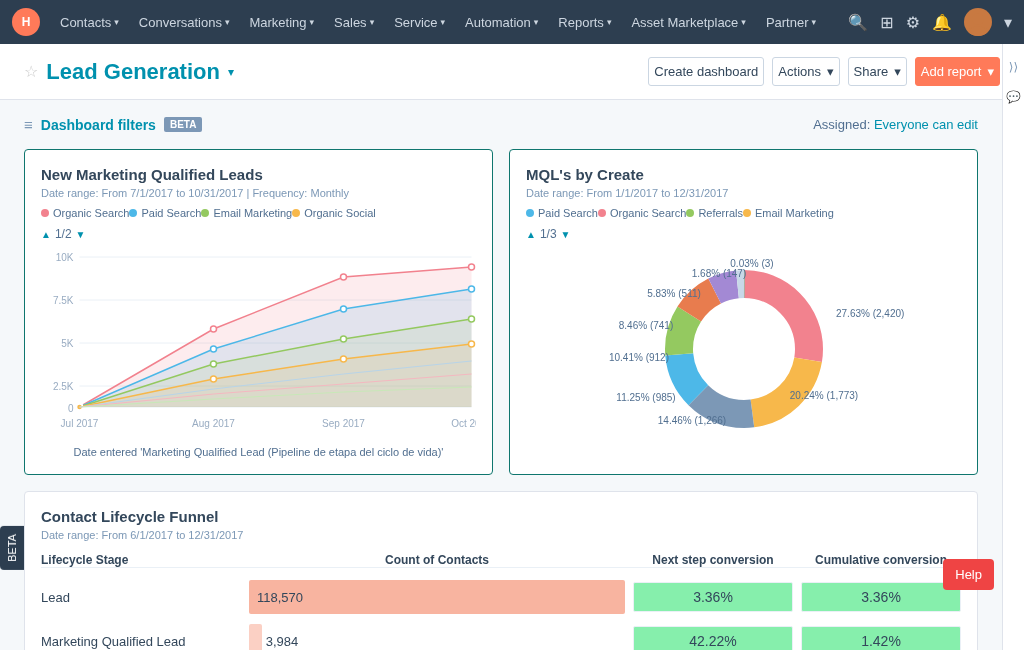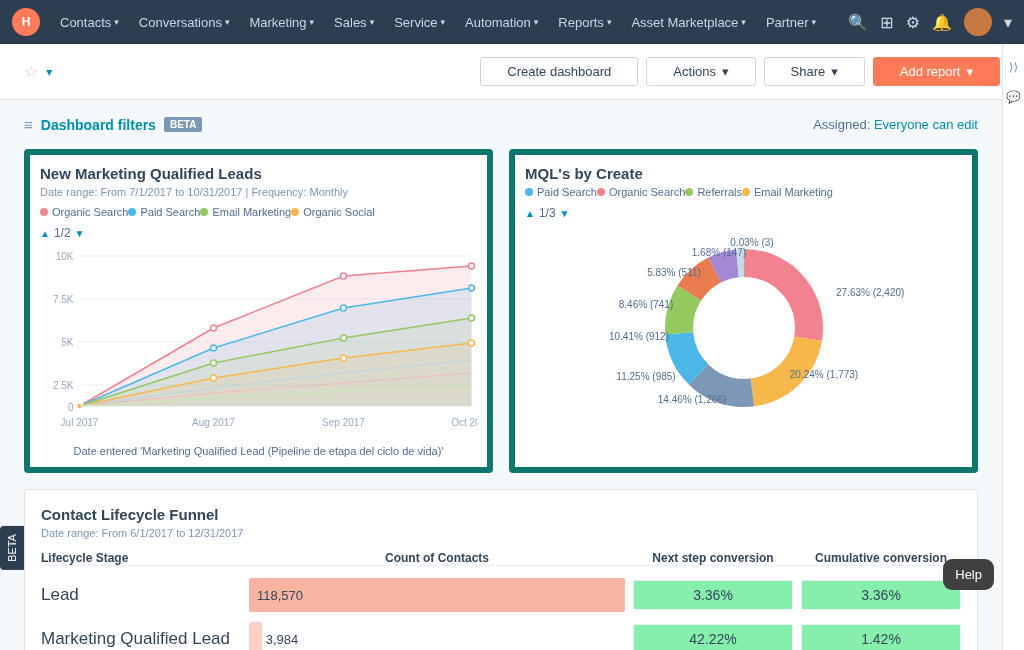--- a/index.html
+++ b/index.html
@@ -14,55 +14,55 @@
     .nav-icon { color: #cdd6e0; cursor: pointer; font-size: 16px; }
     .nav-avatar { width: 28px; height: 28px; border-radius: 50%; background: #c87941; display: flex; align-items: center; justify-content: center; overflow: hidden; }
 
     
     .header-bar { background: white; border-bottom: 1px solid #dfe3eb; padding: 0 24px; height: 56px; display: flex; align-items: center; justify-content: space-between; }
     .header-left { display: flex; align-items: center; gap: 8px; }
     .star-icon { color: #ccc; font-size: 16px; cursor: pointer; }
     .page-title { color: #0091ae; font-size: 22px; font-weight: 600; }
     .dropdown-icon { color: #0091ae; font-size: 12px; cursor: pointer; }
     .header-right { display: flex; align-items: center; gap: 8px; }
-    .btn { padding: 6px 26px; border-radius: 3px; font-size: 13px; cursor: pointer; border: 1px solid; font-weight: 500; }
+    .btn { padding: 6px 5px; border-radius: 3px; font-size: 13px; cursor: pointer; border: 1px solid; font-weight: 500; }
     .btn-outline { background: white; border-color: #cbd6e2; color: #33475b; }
     .btn-primary { background: #ff7a59; border-color: #ff7a59; color: white; }
     .btn-with-chevron { display: flex; align-items: center; gap: 6px; }
 
     
     .sidebar-arrow { position: fixed; right: 0; top: 44px; height: calc(100% - 44px); width: 22px; background: white; border-left: 1px solid #dfe3eb; display: flex; flex-direction: column; align-items: center; padding-top: 16px; gap: 16px; z-index: 100; }
     .sidebar-btn { color: #7c98b6; cursor: pointer; font-size: 12px; }
 
     
     .filters-bar { display: flex; align-items: center; justify-content: space-between; margin-bottom: 16px; }
     .filters-left { display: flex; align-items: center; gap: 8px; }
     .filters-label { color: #0091ae; font-weight: 600; font-size: 14px; cursor: pointer; }
     .beta-badge { background: #7c98b6; color: white; font-size: 10px; padding: 2px 6px; border-radius: 2px; font-weight: 600; }
     .assigned-text { color: #516f90; font-size: 13px; }
     .assigned-link { color: #0091ae; font-weight: 500; cursor: pointer; }
 
     
     .charts-grid { display: grid; grid-template-columns: 1fr 1fr; gap: 16px; margin-bottom: 16px; }
-    .chart-card { background: white; border: 6px solid #0f766e; border-radius: 4px; padding: 10px; }
+    .chart-card { background: white; border: 1px solid #0f766e; border-radius: 4px; padding: 16px; }
     .chart-title { font-size: 15px; font-weight: 600; color: #33475b; margin-bottom: 4px; }
     .chart-subtitle { font-size: 11px; color: #7c98b6; margin-bottom: 8px; }
     .chart-legend { display: flex; flex-wrap: wrap; gap: 6px 0; margin-bottom: 8px; }
     .legend-item { display: flex; align-items: center; gap: 4px; font-size: 11px; color: #516f90; }
     .legend-dot { width: 8px; height: 8px; border-radius: 50%; flex-shrink: 0; }
     .pagination { display: flex; align-items: center; gap: 4px; font-size: 12px; color: #516f90; margin-bottom: 8px; }
     .chart-bottom-label { text-align: center; font-size: 11px; color: #516f90; margin-top: 4px; font-weight: 500; }
 
     
     .funnel-card { background: white; border: 1px solid #dfe3eb; border-radius: 4px; padding: 16px; }
     .funnel-header { display: grid; grid-template-columns: 200px 1fr 160px 160px; gap: 8px; align-items: end; border-bottom: 1px solid #eaf0f6; margin-bottom: 12px; }
     .funnel-col-header { font-size: 12px; font-weight: 600; color: #33475b; text-align: center; }
     .funnel-col-header:first-child { text-align: left; }
     .funnel-row { display: grid; grid-template-columns: 200px 1fr 160px 160px; gap: 8px; align-items: center; margin-bottom: 10px; }
-    .funnel-stage-label { font-size: 17px; color: #33475b; }
+    .funnel-stage-label { font-size: 13px; color: #33475b; }
     .funnel-bar-cell { position: relative; }
     .funnel-bar { height: 34px; border-radius: 2px; display: flex; align-items: center; padding-left: 8px; font-size: 13px; font-weight: 500; color: #33475b; }
     .funnel-bar.salmon { background: #f8b4a0; }
     .funnel-bar.peach { background: #fbd0c4; }
     .funnel-stat { text-align: center; background: #86efac; border: 1px solid #eaf0f6; border-radius: 2px; padding: 6px; font-size: 14px; color: #33475b; font-weight: 500; }
   </style>
 </head>
 <body>
 
 <nav class="nav">
@@ -114,20 +114,21 @@
           <ellipse cx="14" cy="26" rx="10" ry="8" fill="#c87941"></ellipse>
         </svg>
     </div>
     <span class="nav-chevron nav-icon">▾</span>
   </div>
 </nav>
 
 <div class="header-bar">
   <div class="header-left">
     <span class="star-icon">☆</span>
+    <h1 class="page-title">Lead Generation</h1>
     <span class="dropdown-icon">▾</span>
   </div>
   <div class="header-right">
     <button class="btn btn-outline">Create dashboard</button>
     <button class="btn btn-outline btn-with-chevron">
       <span>Actions</span>
       <span>▾</span>
     </button>
     <button class="btn btn-outline btn-with-chevron">
       <span>Share</span>
@@ -233,20 +234,21 @@
         <text x="36" y="178" text-anchor="middle" font-size="10" fill="#99acc2">Jul 2017</text>
         <text x="170" y="178" text-anchor="middle" font-size="10" fill="#99acc2">Aug 2017</text>
         <text x="300" y="178" text-anchor="middle" font-size="10" fill="#99acc2">Sep 2017</text>
         <text x="428" y="178" text-anchor="middle" font-size="10" fill="#99acc2">Oct 2017</text>
       </svg>
       <div class="chart-bottom-label">Date entered 'Marketing Qualified Lead (Pipeline de etapa del ciclo de vida)'</div>
     </div>
 
     <div class="chart-card">
       <div class="chart-title">MQL's by Create</div>
+      <div class="chart-subtitle">Date range: From 1/1/2017 to 12/31/2017</div>
       <div class="chart-legend">
         <div class="legend-item">
           <div class="legend-dot" style="background:#4db8e8;"></div>
           <span>Paid Search</span>
         </div>
         <div class="legend-item">
           <div class="legend-dot" style="background:#f2828e;"></div>
           <span>Organic Search</span>
         </div>
         <div class="legend-item">
@@ -342,13 +344,13 @@
 
 <div class="sidebar-arrow">
   <span class="sidebar-btn">⟩⟩</span>
   <span class="sidebar-btn">💬</span>
 </div>
 
 <div style="position:fixed; left:0; bottom: 80px; background:#2d3e50; color:white; padding: 8px 6px; font-size:11px; writing-mode:vertical-rl; text-orientation:mixed; transform:rotate(180deg); border-radius:0 4px 4px 0; cursor:pointer; z-index:200;">
   <span>BETA</span>
 </div>
 
-<div style="position:fixed; right:30px; bottom:60px; background:#404040; color:white; padding:8px 12px; border-radius:9px; font-size:13px; font-weight:500; cursor:pointer; z-index:200;">Help</div>
+<div style="position:fixed; right:30px; bottom:60px; background:#ef4444; color:white; padding:8px 12px; border-radius:4px; font-size:13px; font-weight:500; cursor:pointer; z-index:200;">Help</div>
 
 </body></html>

